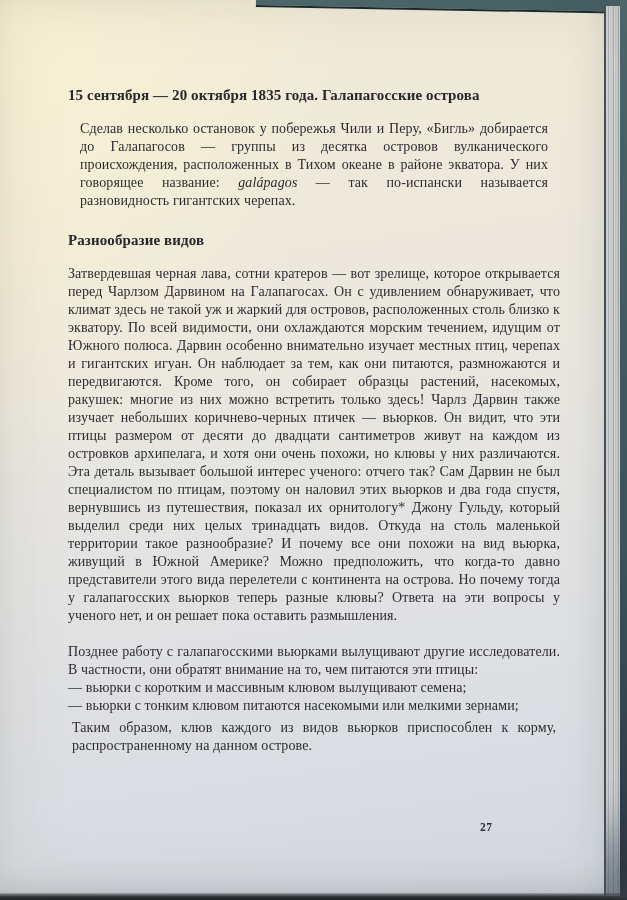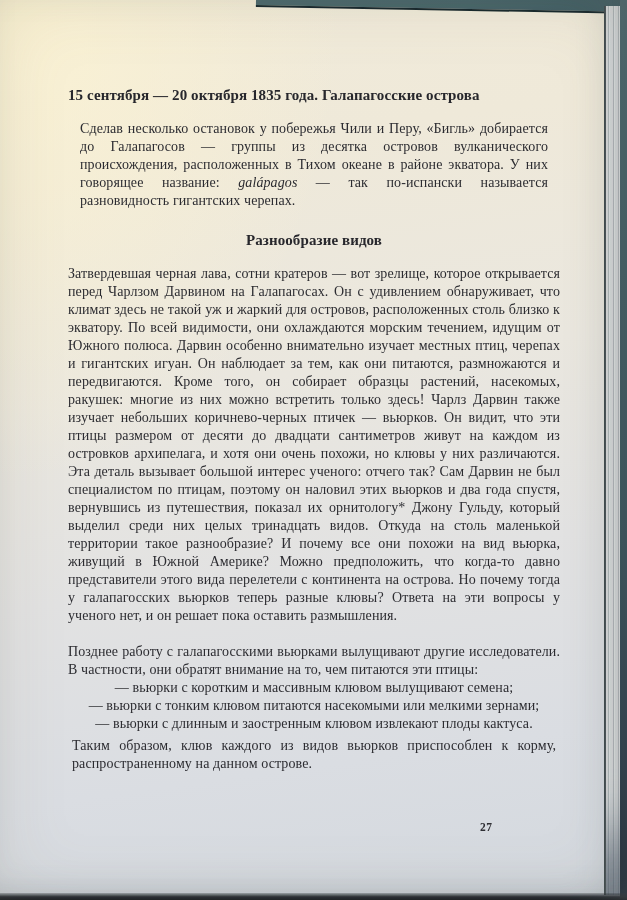--- a/index.html
+++ b/index.html
@@ -118,36 +118,36 @@
     color: #27272c;
   }
 
   .intro-paragraph { margin: 12px; }
 
   .term-italic { font-style: italic; }
 
   .section-heading {
     font-size: 15px;
     font-weight: bold;
-    text-align: center;
+    text-align: left;
     margin: 21px 0 16px 0;
     color: #27272c;
   }
 
   .main-paragraph { margin: 0; }
 
   .later-paragraph { margin-top: 18px; }
 
   .later-lead { margin: 0; }
 
   .finch-list {
     margin: 0;
     padding: 0;
     list-style: none;
-    text-align: center;
+    text-align: left;
   }
   .finch-list li { margin: 0; }
 
   .later-tail { margin: 4px; }
 
   .page-number {
     position: absolute;
     left: 480px;
     top: 821px;
     font-size: 11.5px;
@@ -176,21 +176,20 @@
 
     <h2 class="section-heading">Разнообразие видов</h2>
 
     <p class="main-paragraph">Затвердевшая черная лава, сотни кратеров — вот зрелище, которое открывается перед Чарлзом Дарвином на Галапагосах. Он с удивлением обнаруживает, что климат здесь не такой уж и жаркий для островов, расположенных столь близко к экватору. По всей видимости, они охлаждаются морским течением, идущим от Южного полюса. Дарвин особенно внимательно изучает местных птиц, черепах и гигантских игуан. Он наблюдает за тем, как они питаются, размножаются и передвигаются. Кроме того, он собирает образцы растений, насекомых, ракушек: многие из них можно встретить только здесь! Чарлз Дарвин также изучает небольших коричнево-черных птичек — вьюрков. Он видит, что эти птицы размером от десяти до двадцати сантиметров живут на каждом из островков архипелага, и хотя они очень похожи, но клювы у них различаются. Эта деталь вызывает большой интерес ученого: отчего так? Сам Дарвин не был специалистом по птицам, поэтому он наловил этих вьюрков и два года спустя, вернувшись из путешествия, показал их орнитологу* Джону Гульду, который выделил среди них целых тринадцать видов. Откуда на столь маленькой территории такое разнообразие? И почему все они похожи на вид вьюрка, живущий в Южной Америке? Можно предположить, что когда-то давно представители этого вида перелетели с континента на острова. Но почему тогда у галапагосских вьюрков теперь разные клювы? Ответа на эти вопросы у ученого нет, и он решает пока оставить размышления.</p>
 
     <div class="later-paragraph">
       <p class="later-lead">Позднее работу с галапагосскими вьюрками вылущивают другие исследователи. В частности, они обратят внимание на то, чем питаются эти птицы:</p>
       <ul class="finch-list">
         <li>— вьюрки с коротким и массивным клювом вылущивают семена;</li>
         <li>— вьюрки с тонким клювом питаются насекомыми или мелкими зернами;</li>
-        <li>— вьюрки с длинным и заостренным клювом извлекают плоды кактуса.</li>
       </ul>
       <p class="later-tail">Таким образом, клюв каждого из видов вьюрков приспособлен к корму, распространенному на данном острове.</p>
     </div>
 
   </div>
 
   <div class="page-number">27</div>
 
   <div class="lighting"></div>
 

